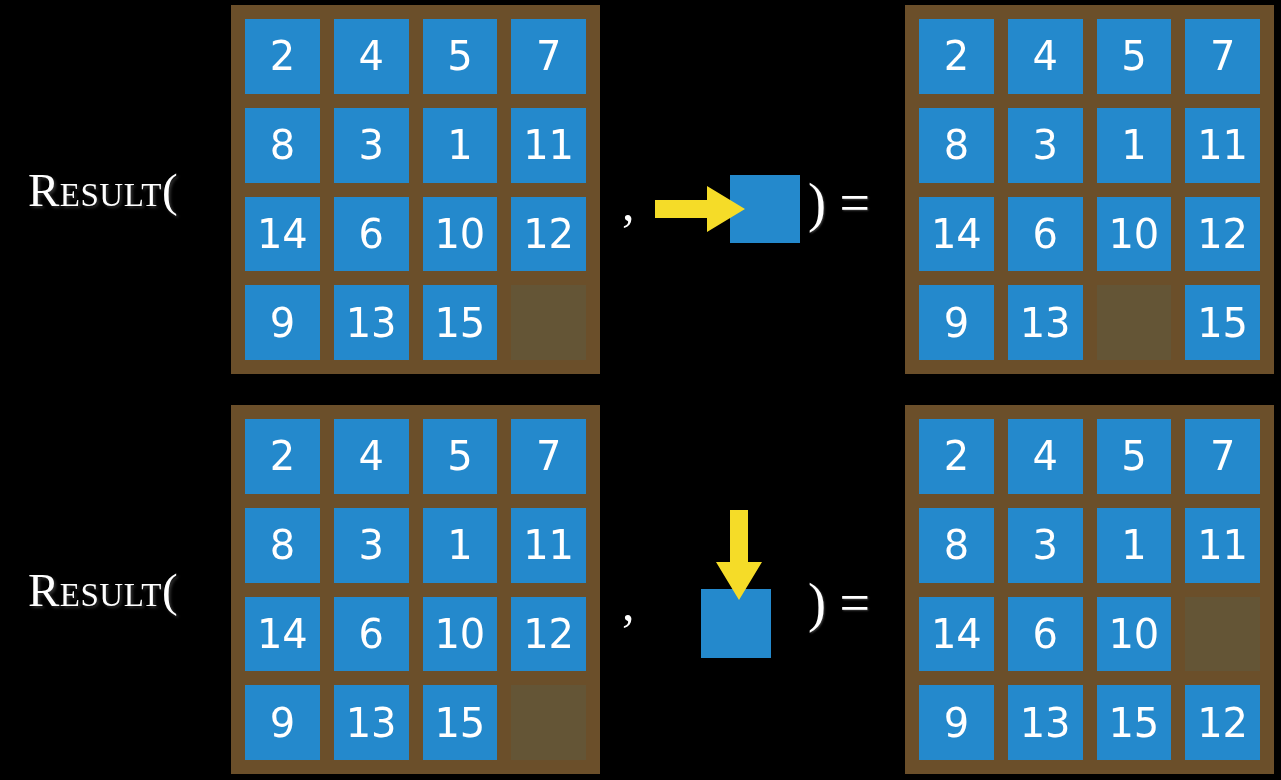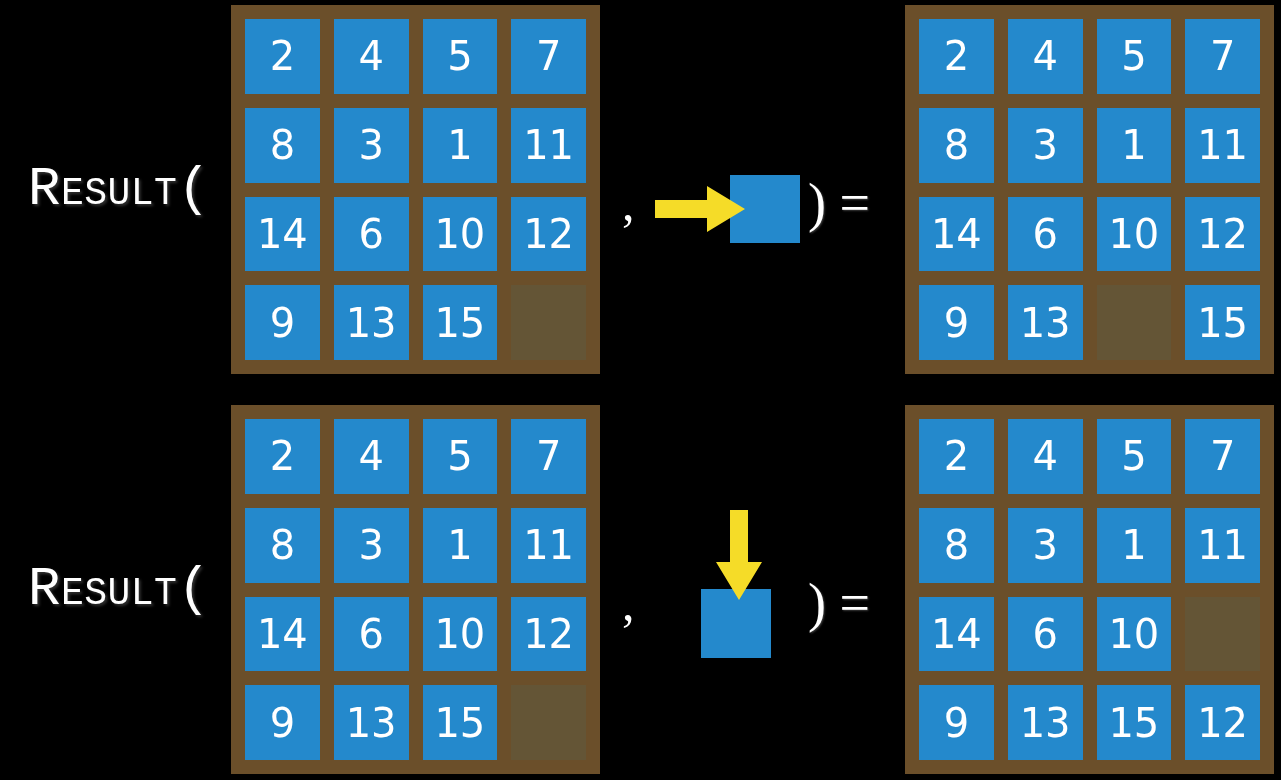--- a/index.html
+++ b/index.html
@@ -30,22 +30,22 @@
   #row-0 { top: 0px; }
   #row-1 { top: 400px; }
 
   
   .result-label {
     position: absolute;
     left: 28px;
     top: 50%;
     transform: translateY(-50%);
     color: #ffffff;
-    font-family: Liberation Mono, monospace;
-    font-size: 54px;
+    font-family: Liberation Serif, serif;
+    font-size: 47px;
     font-variant: small-caps;
     letter-spacing: 0.5px;
     white-space: nowrap;
     text-shadow: 2px 2px 3px rgba(60,60,60,0.85);
     line-height: 1;
   }
 
   
   .board {
     position: absolute;

